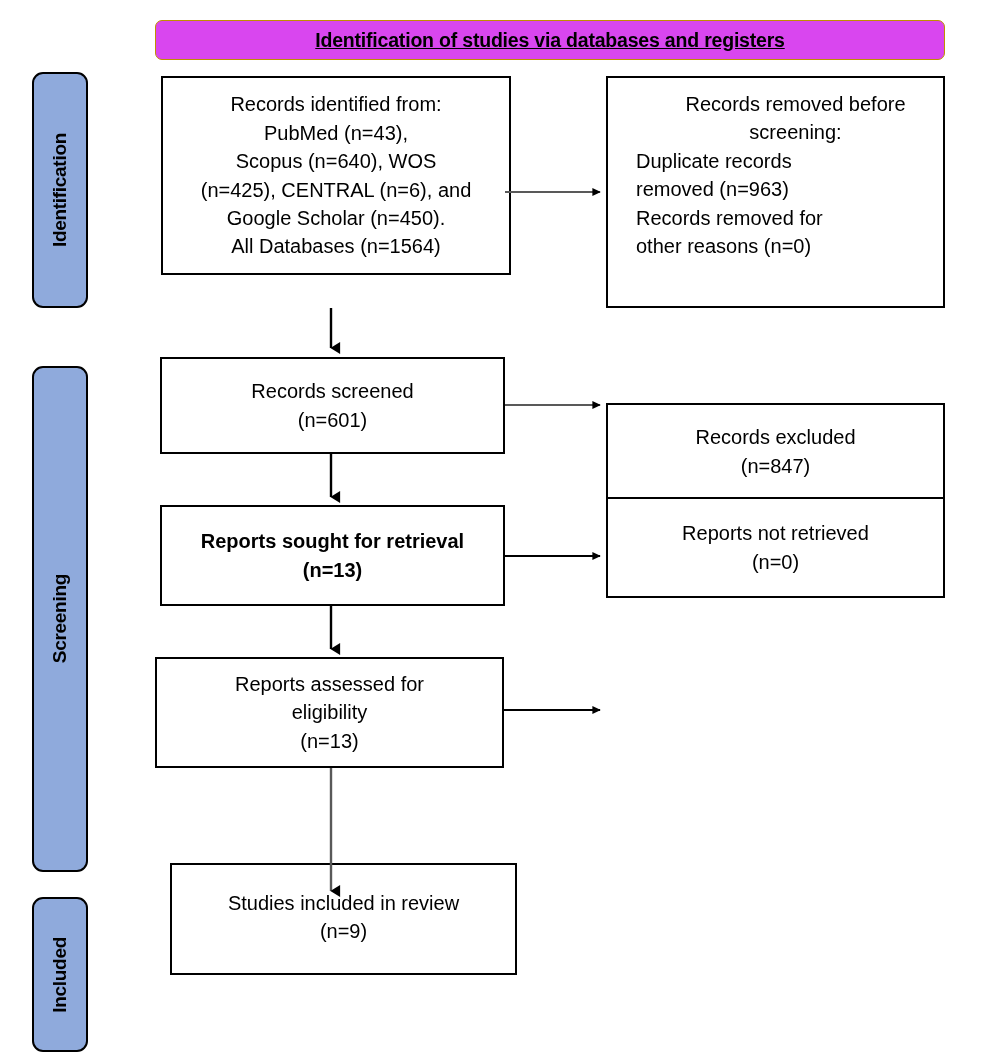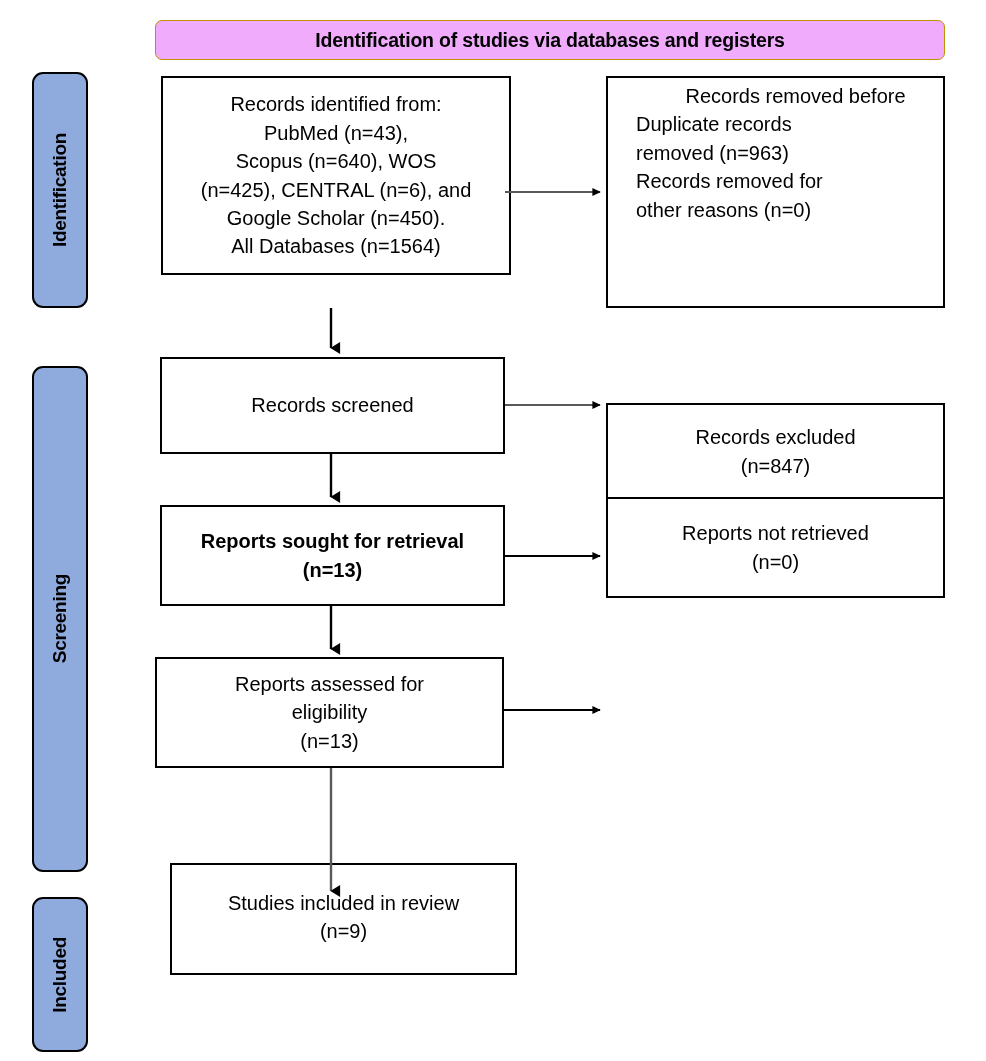--- a/index.html
+++ b/index.html
@@ -18,27 +18,28 @@
     overflow: hidden;
   }
 
   
   .banner {
     position: absolute;
     left: 155px;
     top: 20px;
     width: 790px;
     height: 40px;
-    background: #f0abfc;
+    background: #d946ef;
     border: 1.5px solid #BF9000;
     border-radius: 7px;
     box-sizing: border-box;
     display: flex;
     align-items: center;
     justify-content: center;
+    text-decoration: underline;
   }
   .banner-text {
     font-size: 19.5px;
     font-weight: bold;
     color: #000000;
     letter-spacing: -0.2px;
     white-space: nowrap;
   }
 
   
@@ -82,21 +83,21 @@
     color: #000000;
     text-align: center;
     white-space: nowrap;
   }
   .box.align-left .box-line { text-align: left; }
   .box.align-left .box-line.center { text-align: center; }
 
   
   .box.top-anchor {
     justify-content: flex-start;
-    padding-top: 4px;
+    padding-top: 12px;
   }
 
   
   #wires {
     position: absolute;
     left: 0;
     top: 0;
     width: 986px;
     height: 1061px;
     pointer-events: none;
@@ -128,30 +129,32 @@
       <div class="box-line">Scopus (n=640), WOS</div>
       <div class="box-line">(n=425), CENTRAL (n=6), and</div>
       <div class="box-line">Google Scholar (n=450).</div>
       <div class="box-line">All Databases (n=1564)</div>
     </div>
   </div>
 
   <div class="box align-left top-anchor" style="left:606px; top:76px; width:339px; height:232px;">
     <div class="box-lines" style="padding-left:20px;">
       <div class="box-line center">Records removed before</div>
+      <div class="box-line center">screening:</div>
       <div class="box-line">Duplicate records</div>
       <div class="box-line">removed (n=963)</div>
       <div class="box-line">Records removed for</div>
       <div class="box-line">other reasons (n=0)</div>
     </div>
   </div>
 
   <div class="box" style="left:160px; top:357px; width:345px; height:97px;align-items:flex-end;">
     <div class="box-lines">
       <div class="box-line">Records screened</div>
+      <div class="box-line">(n=601)</div>
     </div>
   </div>
   <div class="box" style="left:606px; top:357px; width:339px; height:97px;margin-top:46px;">
     <div class="box-lines">
       <div class="box-line">Records excluded</div>
       <div class="box-line">(n=847)</div>
     </div>
   </div>
 
   <div class="box" style="left:160px; top:505px; width:345px; height:101px;font-weight:bold;">

